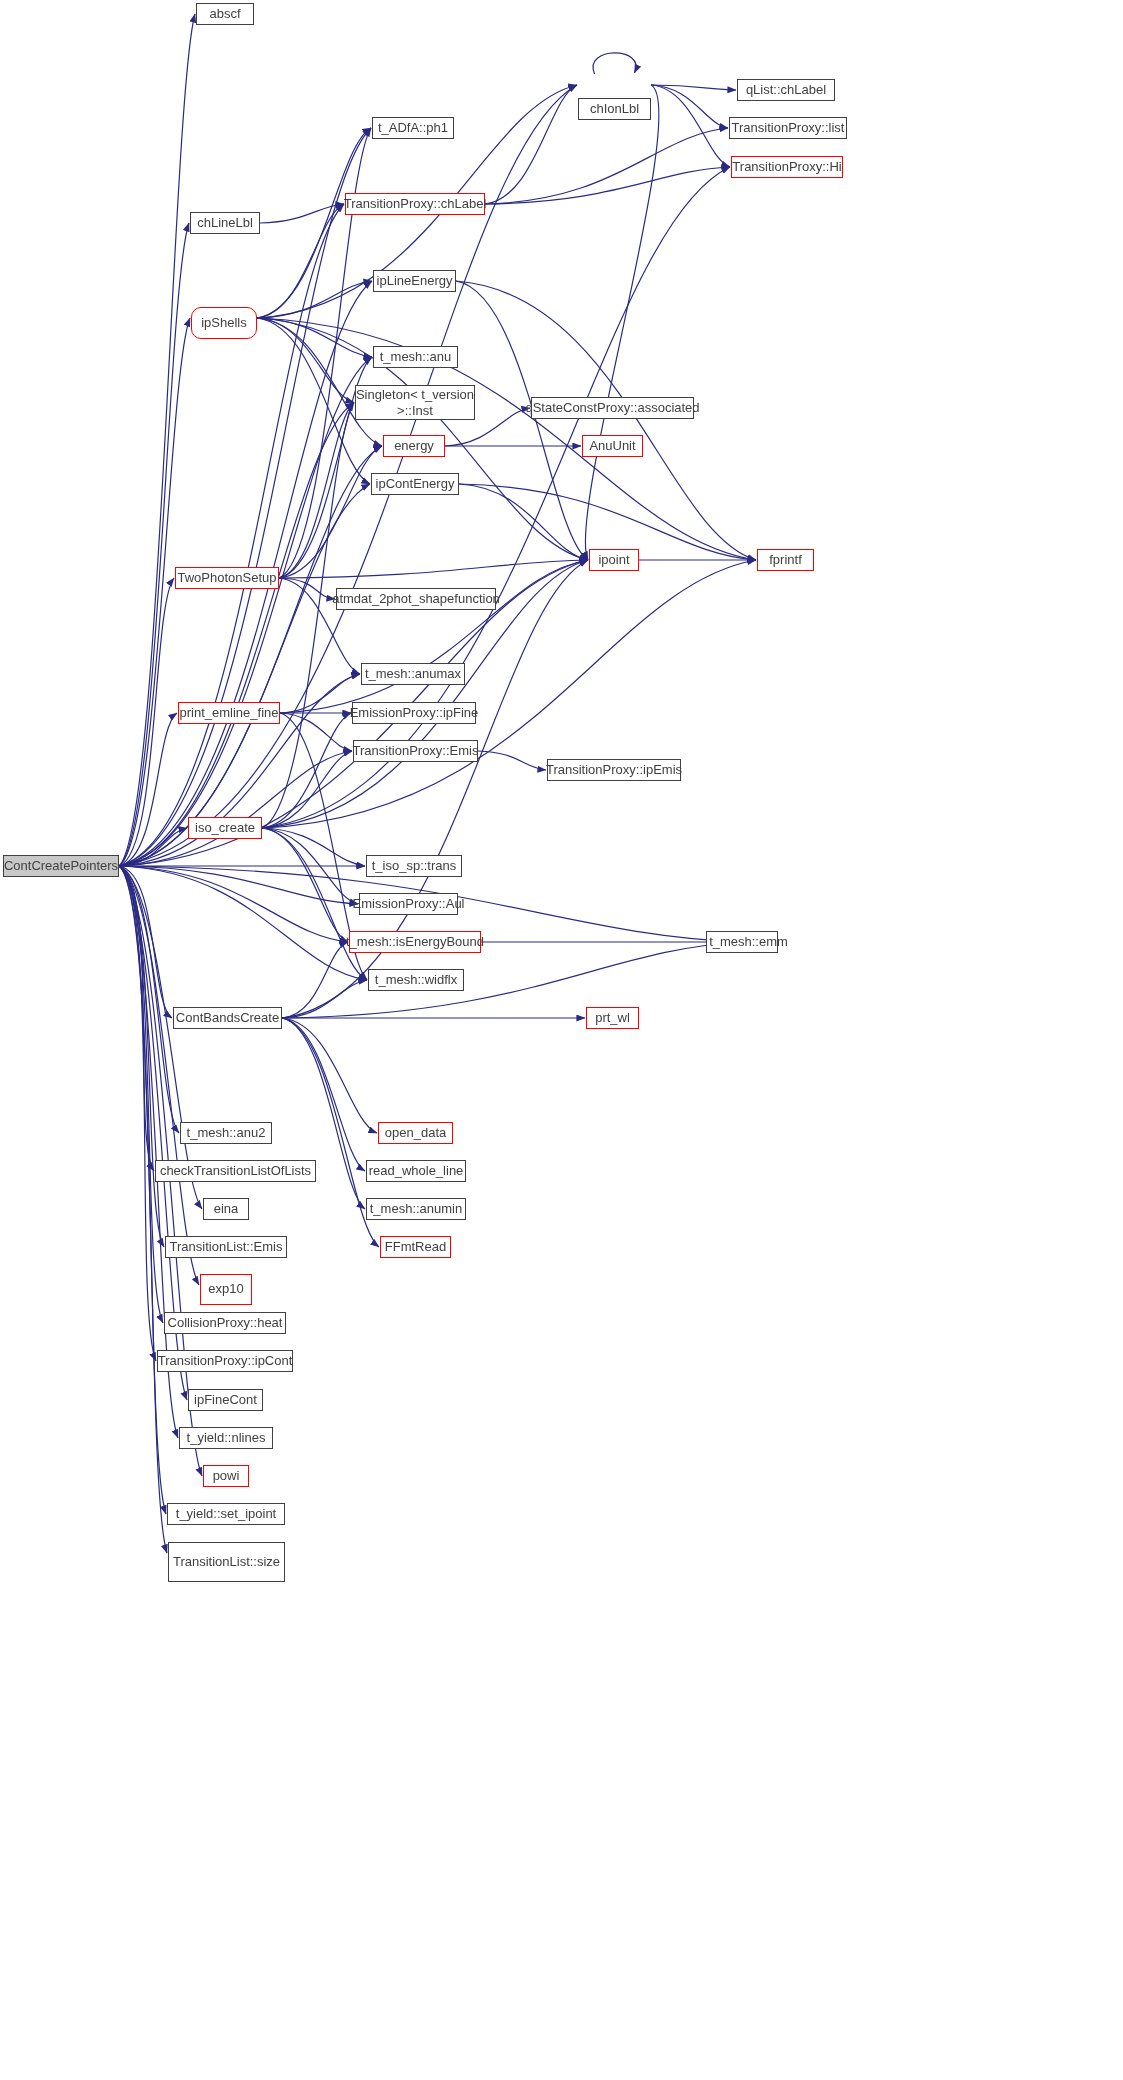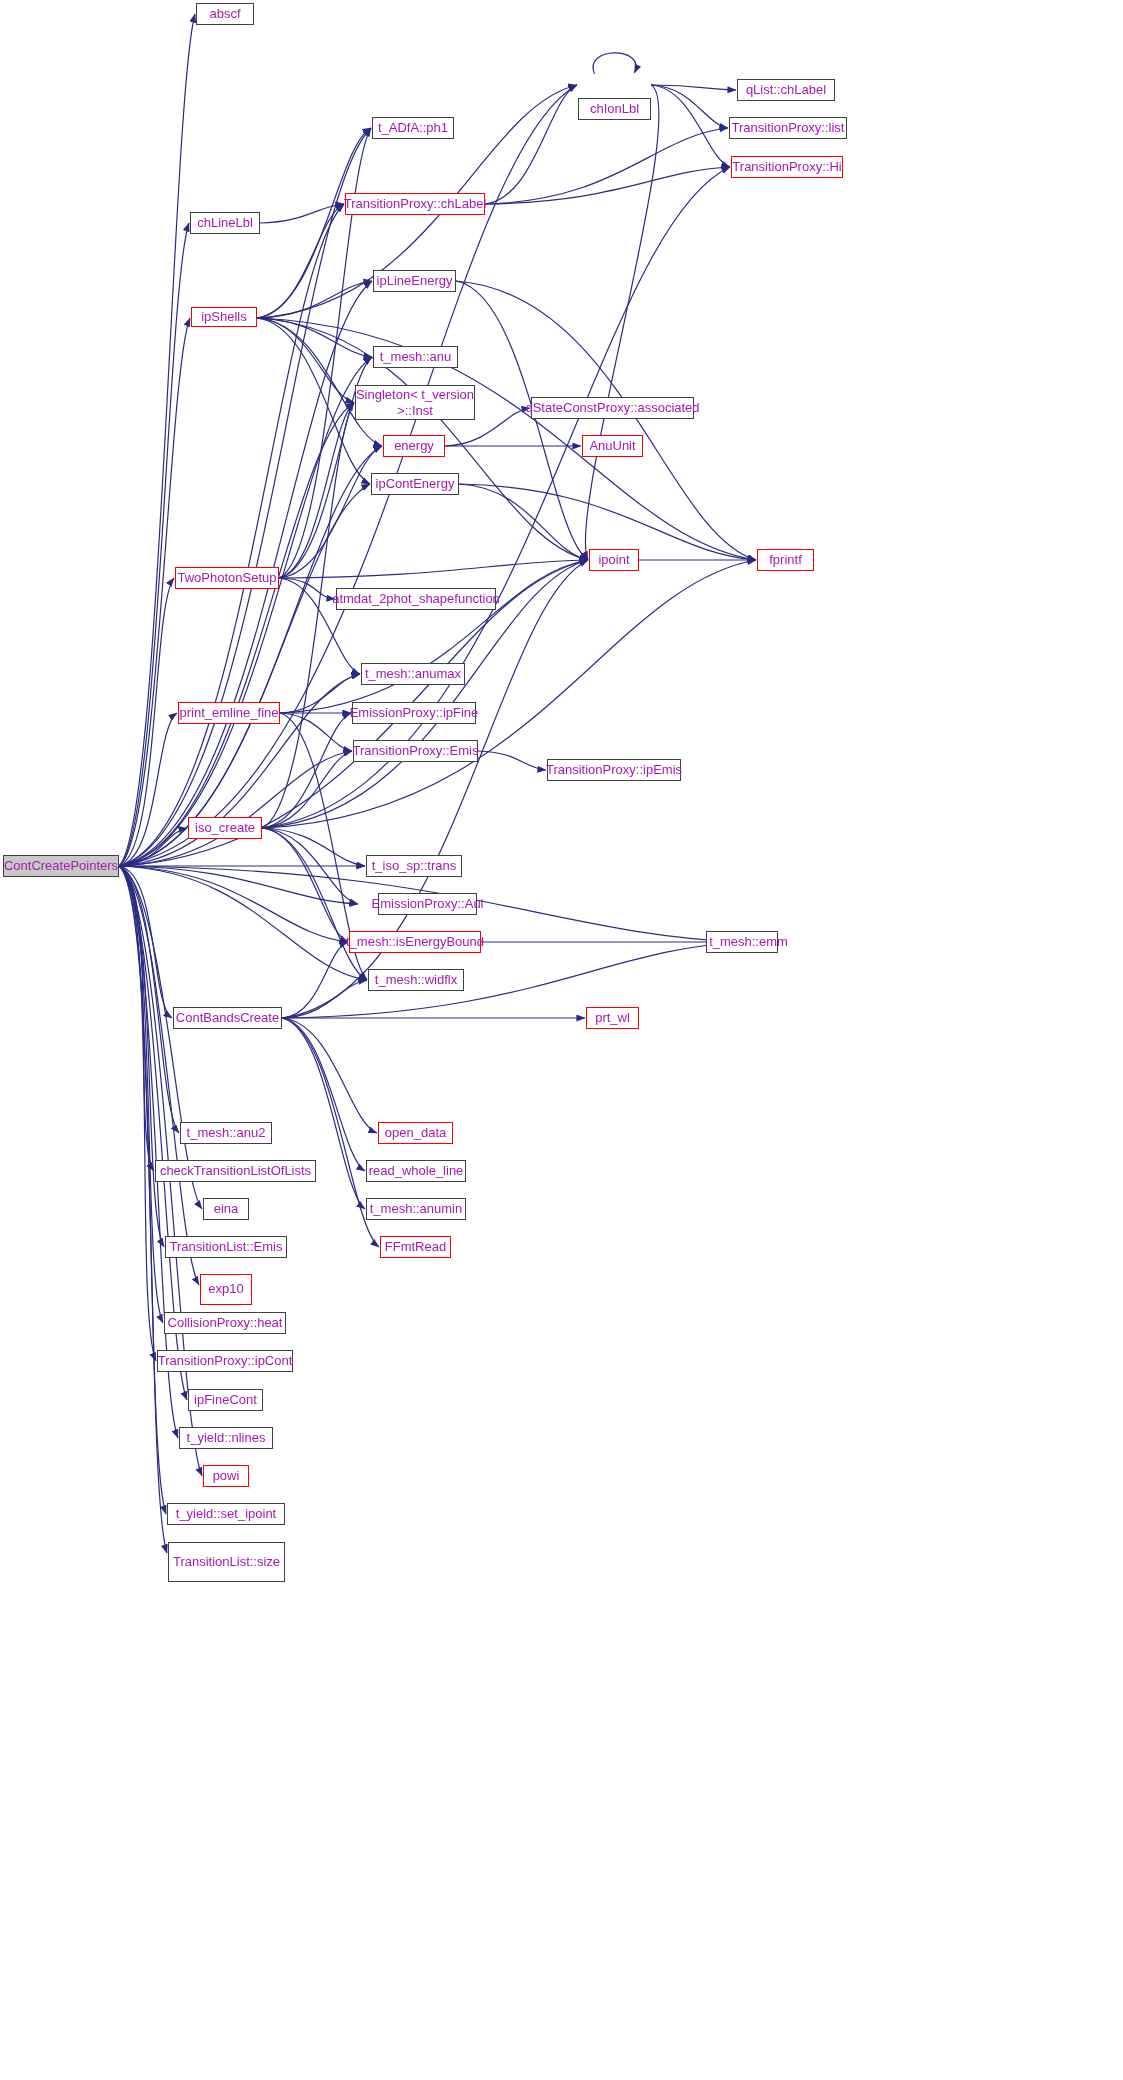--- a/index.html
+++ b/index.html
@@ -15,21 +15,21 @@
     position:absolute;
     left:0;top:0;
     width:1123px;height:2080px;
     pointer-events:none;
   }
   .node{
     position:absolute;
     box-sizing:border-box;
     background:#ffffff;
     border:1px solid #404040;
-    color:#a21caf;
+    color:#404040;
     font-size:13px;
     line-height:1.15;
     display:flex;
     align-items:center;
     justify-content:center;
     text-align:center;
     white-space:pre;
     padding:0 4px;
     z-index:5;
   }
@@ -150,40 +150,40 @@
       <div class="node root" style="left: 3px; top: 855px; width: 116px; height: 22px;">ContCreatePointers</div>
       <div class="node" style="left: 196px; top: 3px; width: 58px; height: 22px;">abscf</div>
       <div class="node" style="left: 578px; top: 74px; width: 73px; height: 22px; margin-top: 24px;">chIonLbl</div>
       <div class="node" style="left: 737px; top: 79px; width: 98px; height: 22px;">qList::chLabel</div>
       <div class="node" style="left: 729px; top: 117px; width: 118px; height: 22px;">TransitionProxy::list</div>
       <div class="node red" style="left: 731px; top: 156px; width: 112px; height: 22px;">TransitionProxy::Hi</div>
       <div class="node" style="left: 372px; top: 117px; width: 82px; height: 22px;">t_ADfA::ph1</div>
       <div class="node red" style="left: 345px; top: 193px; width: 140px; height: 22px;">TransitionProxy::chLabel</div>
       <div class="node" style="left: 190px; top: 212px; width: 70px; height: 22px;">chLineLbl</div>
       <div class="node" style="left: 373px; top: 270px; width: 83px; height: 22px;">ipLineEnergy</div>
-      <div class="node red" style="left: 191px; top: 307px; width: 66px; height: 20px;">ipShells</div>
+      <div class="node red" style="left: 191px; top: 307px; width: 66px; height: 32px; border-radius: 10px;">ipShells</div>
       <div class="node" style="left: 373px; top: 346px; width: 85px; height: 22px;">t_mesh::anu</div>
       <div class="node two-line" style="left: 355px; top: 385px; width: 120px; height: 35px;"><span style="white-space: pre;">Singleton&lt; t_version
 &gt;::Inst</span></div>
       <div class="node" style="left: 531px; top: 397px; width: 163px; height: 22px;">qStateConstProxy::associated</div>
       <div class="node red" style="left: 383px; top: 435px; width: 62px; height: 22px;">energy</div>
       <div class="node red" style="left: 582px; top: 435px; width: 61px; height: 22px;">AnuUnit</div>
       <div class="node" style="left: 371px; top: 473px; width: 88px; height: 22px;">ipContEnergy</div>
       <div class="node red" style="left: 589px; top: 549px; width: 50px; height: 22px;">ipoint</div>
       <div class="node red" style="left: 757px; top: 549px; width: 57px; height: 22px;">fprintf</div>
       <div class="node red" style="left: 175px; top: 567px; width: 104px; height: 22px;">TwoPhotonSetup</div>
       <div class="node" style="left: 336px; top: 588px; width: 160px; height: 22px;">atmdat_2phot_shapefunction</div>
       <div class="node" style="left: 361px; top: 663px; width: 104px; height: 22px;">t_mesh::anumax</div>
       <div class="node red" style="left: 178px; top: 702px; width: 102px; height: 22px;">print_emline_fine</div>
       <div class="node" style="left: 352px; top: 702px; width: 124px; height: 22px;">EmissionProxy::ipFine</div>
       <div class="node" style="left: 353px; top: 740px; width: 125px; height: 22px;">TransitionProxy::Emis</div>
       <div class="node" style="left: 547px; top: 759px; width: 134px; height: 22px;">TransitionProxy::ipEmis</div>
       <div class="node red" style="left: 188px; top: 817px; width: 74px; height: 22px;">iso_create</div>
       <div class="node" style="left: 366px; top: 855px; width: 96px; height: 22px;">t_iso_sp::trans</div>
-      <div class="node" style="left: 359px; top: 893px; width: 99px; height: 22px; margin-left: 19px;">EmissionProxy::Aul</div>
+      <div class="node" style="left: 359px; top: 893px; width: 99px; height: 22px;">EmissionProxy::Aul</div>
       <div class="node red" style="left: 349px; top: 931px; width: 132px; height: 22px;">t_mesh::isEnergyBound</div>
       <div class="node" style="left: 706px; top: 931px; width: 72px; height: 22px; padding-left: 17px;">t_mesh::emm</div>
       <div class="node" style="left: 368px; top: 969px; width: 96px; height: 22px;">t_mesh::widflx</div>
       <div class="node" style="left: 173px; top: 1007px; width: 109px; height: 22px;">ContBandsCreate</div>
       <div class="node red" style="left: 586px; top: 1007px; width: 53px; height: 22px;">prt_wl</div>
       <div class="node red" style="left: 378px; top: 1122px; width: 75px; height: 22px;">open_data</div>
       <div class="node" style="left: 180px; top: 1122px; width: 92px; height: 22px;">t_mesh::anu2</div>
       <div class="node" style="left: 155px; top: 1160px; width: 161px; height: 22px;">checkTransitionListOfLists</div>
       <div class="node" style="left: 366px; top: 1160px; width: 100px; height: 22px;">read_whole_line</div>
       <div class="node" style="left: 203px; top: 1198px; width: 46px; height: 22px;">eina</div>

